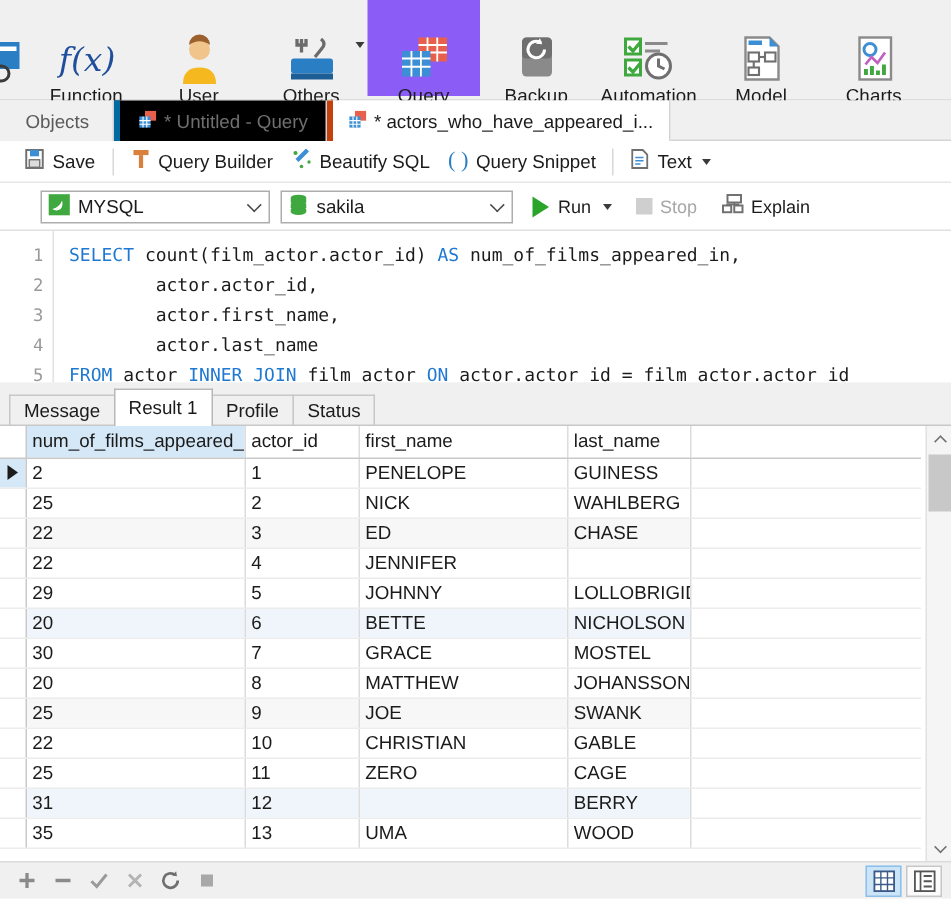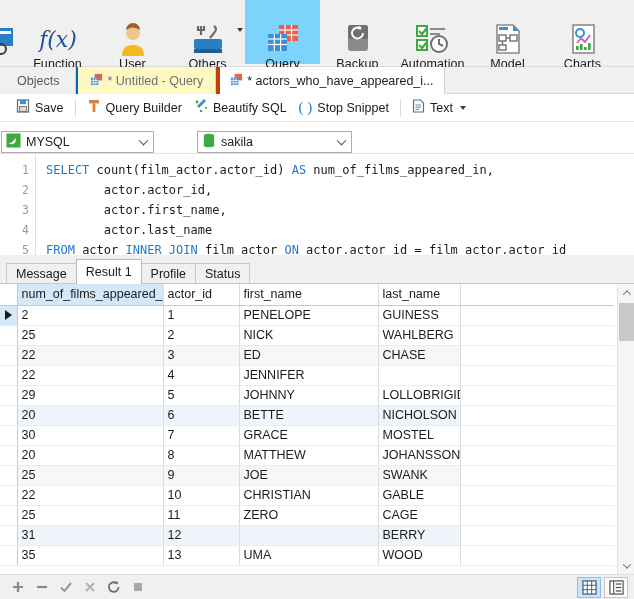--- a/index.html
+++ b/index.html
@@ -23,21 +23,21 @@
     display: flex; align-items: flex-start;
   }
   .ribbon-item {
     width: 75px; height: 64px;
     display: flex; flex-direction: column; align-items: center; justify-content: flex-start;
     padding-top: 22px;
     cursor: default;
     position: relative;
   }
   .ribbon-item.partial { width: 20px; overflow: hidden; }
-  .ribbon-item.active { background: #7dd3fc; }
+  .ribbon-item.active { background: #8b5cf6; }
   .ribbon-icon { height: 36px; display: flex; align-items: center; justify-content: center; }
   .ribbon-label { font-size: 12.5px; color: #1b1b1b; margin-top: 1px; letter-spacing: .1px; text-align: center; }
   .ribbon-caret {
     position: absolute; right: 2px; top: 28px;
     width: 0; height: 0;
     border-left: 3.5px solid transparent; border-right: 3.5px solid transparent;
     border-top: 4px solid #3a3a3a;
   }
 
   
@@ -57,21 +57,21 @@
     cursor: default;
     white-space: nowrap;
   }
   .tab.first { border-left: 1px solid transparent; text-align: right; }
   .tab.selected {
     background: #ffffff;
     color: #1b1b1b;
     border-left: 4px solid #c2410c;
     border-right: 1px solid #d3d3d3;
   }
-  .tab.inactive-sheet { background: #fef9c3; color: #6f6f6f; border-left: 2px solid #0369a1;}
+  .tab.inactive-sheet { background: #000000; color: #6f6f6f; border-left: 4px solid #0369a1;}
   .tabbar-filler { flex: 1; background: #f0f0f0; border-bottom: 1px solid #d3d3d3; }
 
   
   .toolbar {
     position: absolute; left: 0; top: 94px; width: 634px; height: 28px;
     background: #ffffff;
     display: flex; align-items: center;
     padding-left: 10px;
     border-bottom: 1px solid #e6e6e6;
   }
@@ -85,24 +85,23 @@
   .tb-caret {
     width: 0; height: 0; margin-left: 2px;
     border-left: 3.5px solid transparent; border-right: 3.5px solid transparent;
     border-top: 4px solid #3a3a3a;
   }
 
   
   .connbar {
     position: absolute; left: 0; top: 122px; width: 634px; height: 32px;
     background: #ffffff;
-    display: flex; align-items: flex-end;
-    padding-left: 1px;
+    display: flex; align-items: center;
+    padding-left: 27px;
     border-bottom: 1px solid #e0e0e0;
-    gap: 36px;
   }
   .combo {
     height: 22px; display: flex; align-items: center;
     border: 1px solid #adadad; background: #ffffff;
     padding: 0 0 0 4px; position: relative;
     font-size: 12.5px; color: #1b1b1b;
     cursor: default;
   }
   .combo .val { margin-left: 5px; }
   .combo .arrow {
@@ -456,21 +455,21 @@
               <circle cx="3" cy="3" r="1.4"></circle>
               <circle cx="7" cy="12" r="1.2"></circle>
               <circle cx="12" cy="9" r="1.1"></circle>
             </g>
         </svg>
       </span>
       <span>Beautify SQL</span>
     </div>
     <div class="tb-btn">
       <span style="color:#2a7ec4;font-size:15px;font-family:'Liberation Serif',serif;line-height:1;">( )</span>
-      <span>Stop Snippet</span>
+      <span>Query Snippet</span>
     </div>
     <div class="tb-sep"></div>
     <div class="tb-btn">
       <span>
         <svg width="13" height="14" viewBox="0 0 13 14">
           <path d="M1.5 1 h7 l3 3 v9 h-10z" fill="#ffffff" stroke="#6f6f6f" stroke-width="1.2"></path>
           <g stroke="#3c8fd4" stroke-width="1">
               <line x1="3.5" y1="6" x2="9" y2="6"></line>
               <line x1="3.5" y1="8.2" x2="9" y2="8.2"></line>
               <line x1="3.5" y1="10.4" x2="7" y2="10.4"></line>
@@ -502,20 +501,42 @@
               <ellipse cx="7" cy="6" rx="5.5" ry="2.2"></ellipse>
             <rect x="1.5" y="7" width="11" height="3"></rect>
               <ellipse cx="7" cy="10" rx="5.5" ry="2.2"></ellipse>
             <rect x="1.5" y="11" width="11" height="2"></rect>
               <ellipse cx="7" cy="13" rx="5.5" ry="2.2"></ellipse>
           </g>
         </svg>
       </span>
       <span class="val">sakila</span>
       <span class="arrow"></span>
+    </div>
+    <div class="run-area">
+      <div class="run-btn">
+        <span class="tri-play"></span>
+        <span>Run</span>
+        <span class="tb-caret"></span>
+      </div>
+      <div class="stop-btn">
+        <span class="stop-sq"></span>
+        <span>Stop</span>
+      </div>
+      <div class="explain-btn">
+        <span>
+          <svg width="15" height="14" viewBox="0 0 15 14">
+            <rect x="4" y="1" width="9" height="5" fill="none" stroke="#6f6f6f" stroke-width="1.3"></rect>
+            <rect x="1" y="8" width="5.5" height="4.5" fill="none" stroke="#6f6f6f" stroke-width="1.3"></rect>
+            <rect x="8.5" y="8" width="5.5" height="4.5" fill="none" stroke="#6f6f6f" stroke-width="1.3"></rect>
+            <path d="M8.5 6 v1.2 h-4.7 v0.8 M8.5 7.2 h2.7 v0.8" stroke="#6f6f6f" stroke-width="1.1" fill="none"></path>
+          </svg>
+        </span>
+        <span>Explain</span>
+      </div>
     </div>
   </div>
 
   <div class="editor">
     <div class="gutter" id="gutter">
         <div>1</div>
         <div>2</div>
         <div>3</div>
         <div>4</div>
         <div>5</div>

